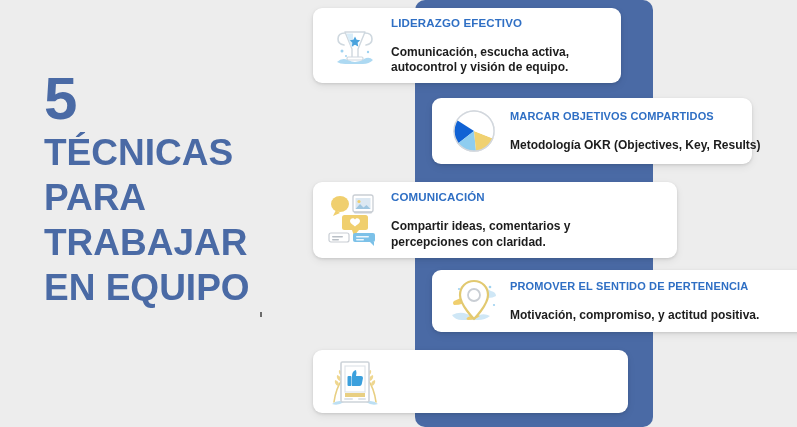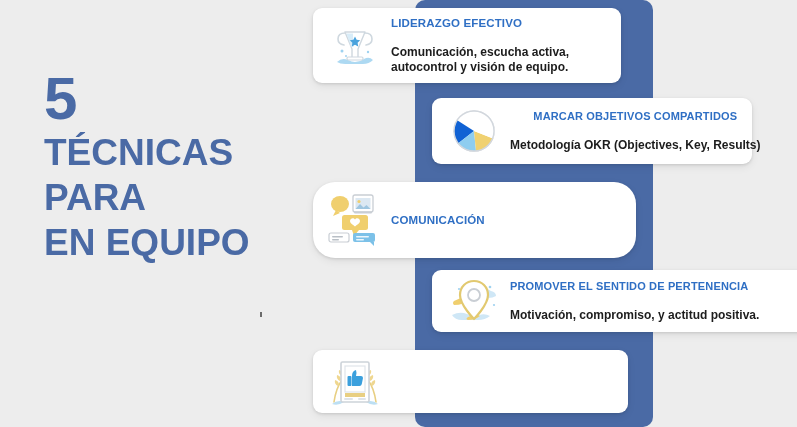--- a/index.html
+++ b/index.html
@@ -108,40 +108,41 @@
     font-weight: 700;
     line-height: 15.5px;
     margin-top: 14px;
   }
   .card-desc .desc-line {
     white-space: nowrap;
   }
 
   
   #card-1 { left: 313px; top: 8px;   width: 308px; height: 75px; }
-  #card-2 { left: 432px; top: 98px;  width: 320px; height: 66px; text-align: center; }
-  #card-3 { left: 313px; top: 182px; width: 323px; height: 76px; border-radius: 22px; }
+  #card-2 { left: 432px; top: 98px;  width: 320px; height: 66px; }
+  #card-3 { left: 313px; top: 182px; width: 364px; height: 76px; }
   #card-4 { left: 432px; top: 270px; width: 380px; height: 62px; }
   #card-5 { left: 313px; top: 350px; width: 315px; height: 63px; }
 
   #card-2 .card-title, #card-4 .card-title { font-size: 11px; }
 
   
   .icon-svg { display: block; }
 </style>
 </head>
 <body>
 
 <div id="slide">
 
   <div id="headline">
     <div class="big-number">5</div>
     <div class="lines">
       <div class="hl-line">TÉCNICAS</div>
       <div class="hl-line">PARA</div>
+      <div class="hl-line">TRABAJAR</div>
       <div class="hl-line">EN EQUIPO</div>
     </div>
   </div>
   <div id="headline-dot"></div>
 
   <div class="spine" id="spine-main"></div>
 
   <div class="card" id="card-1">
     <div class="card-icon">
       <svg class="icon-svg" width="56" height="56" viewBox="0 0 56 56" aria-hidden="true">
@@ -219,20 +220,24 @@
         <rect x="6" y="47" width="7" height="1.5" rx="0.75" fill="#b9bfc6"></rect>
 
         <rect x="27" y="41" width="22" height="9" rx="2" fill="#7cc1e8"></rect>
         <path d="M44 50 l4 4 0 -4 z" fill="#7cc1e8"></path>
         <rect x="30" y="44" width="13" height="1.6" rx="0.8" fill="#ffffff" opacity="0.85"></rect>
         <rect x="30" y="47" width="8" height="1.5" rx="0.75" fill="#ffffff" opacity="0.85"></rect>
       </svg>
     </div>
     <div class="card-text">
       <div class="card-title">COMUNICACIÓN</div>
+      <div class="card-desc">
+        <div class="desc-line">Compartir ideas, comentarios y</div>
+        <div class="desc-line">percepciones con claridad.</div>
+      </div>
     </div>
   </div>
 
   <div class="card" id="card-4">
     <div class="card-icon">
       <svg class="icon-svg" width="56" height="52" viewBox="0 0 56 52" aria-hidden="true">
 
         <path d="M34 16 q6 -4 11 0 q5 1 5 5 q-3 2 -8 2 l-12 0 q-2 -5 4 -7 z" fill="#cfe7f6"></path>
         <path d="M6 40 q8 -4 15 -1 q6 3 12 1 q6 -2 11 1 q-5 4 -12 4 l-16 0 q-7 0 -10 -5 z" fill="#cfe7f6"></path>
 

